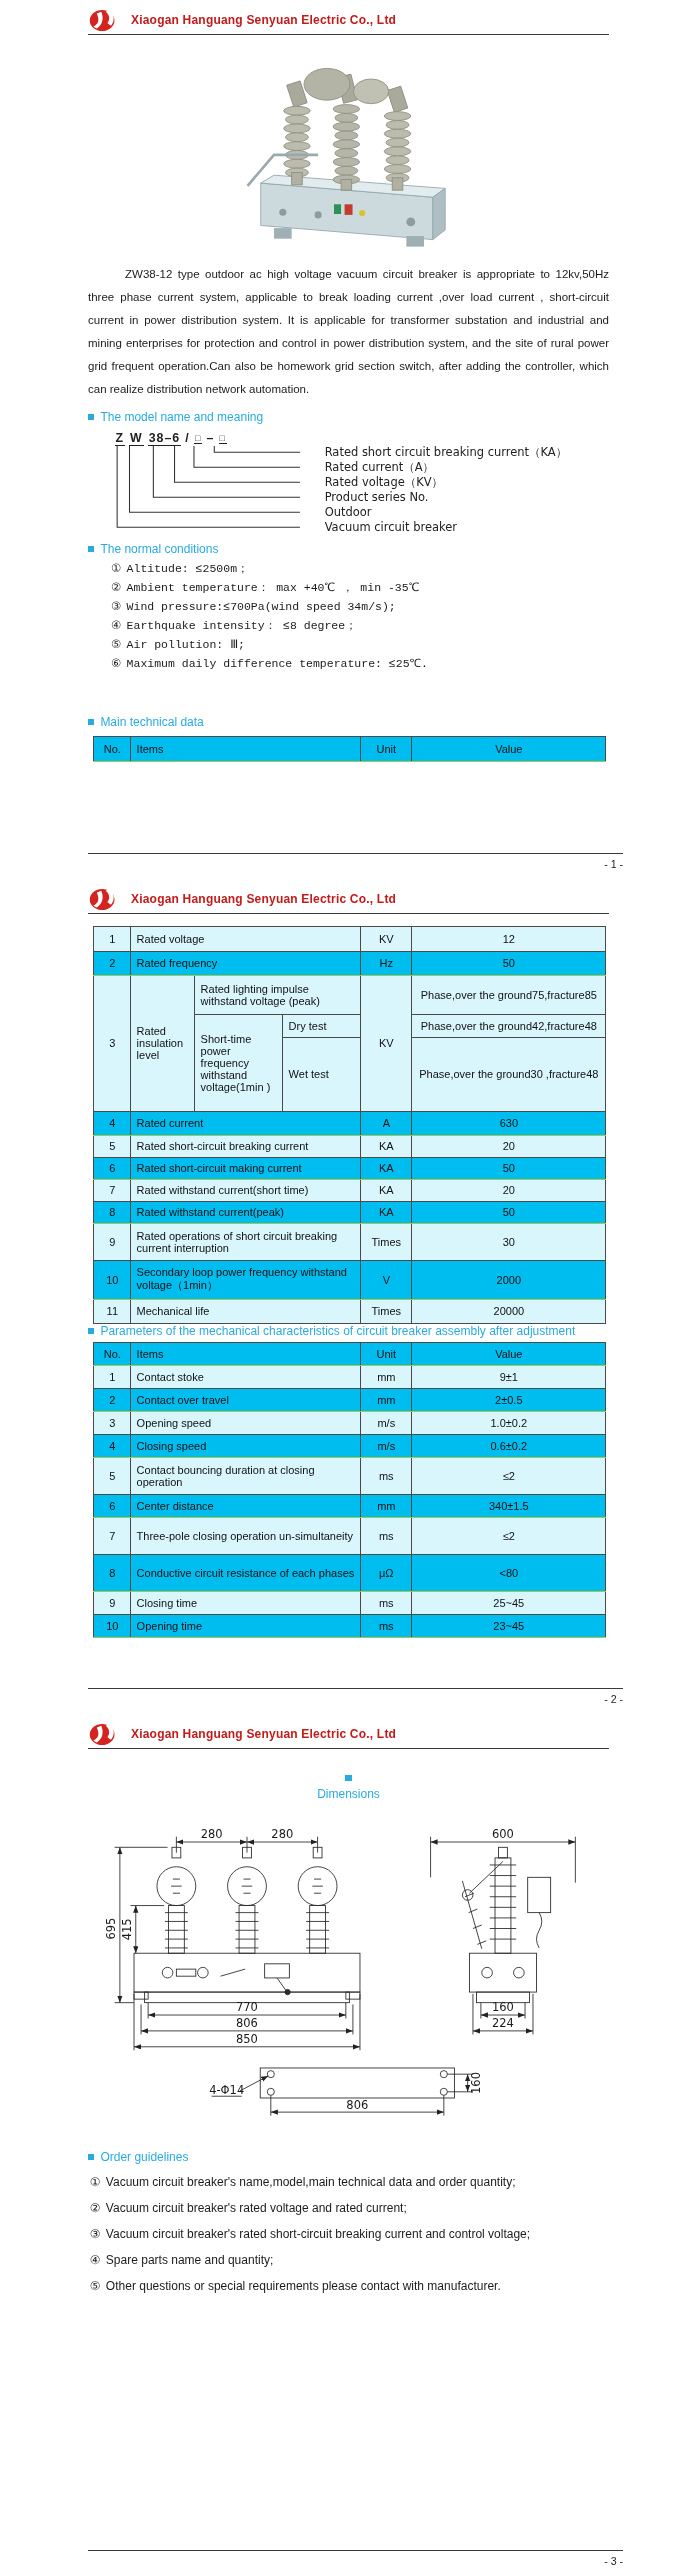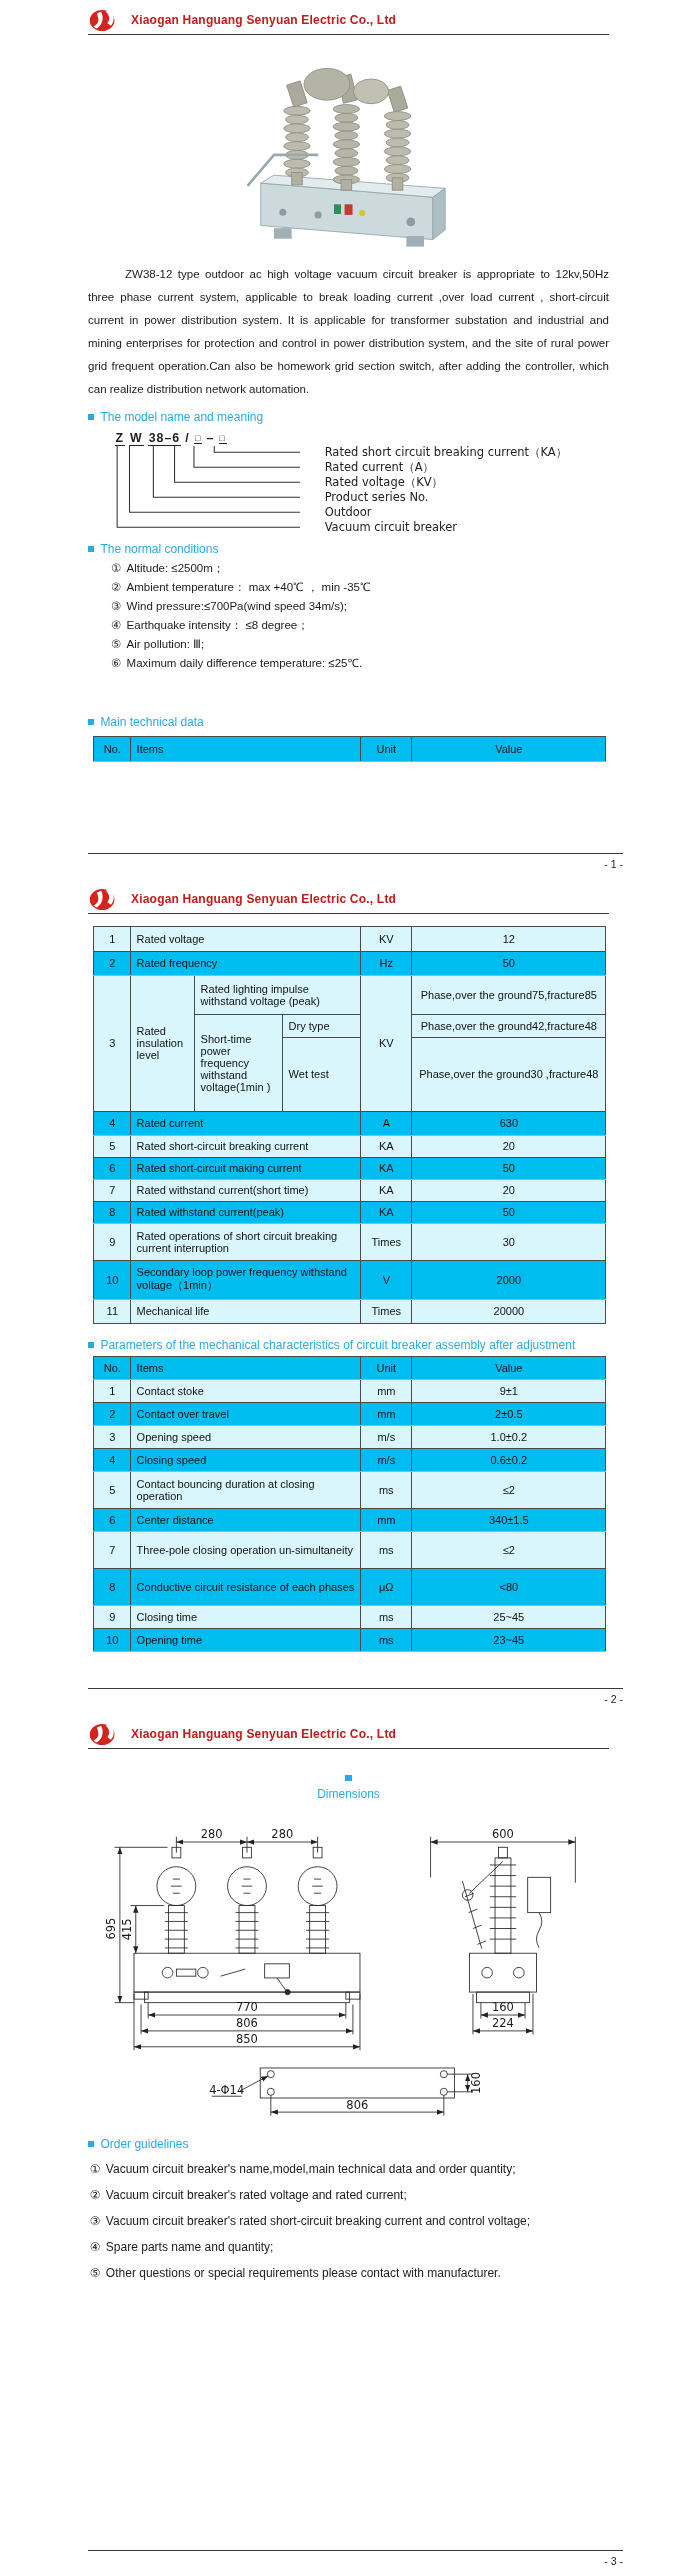--- a/index.html
+++ b/index.html
@@ -21,21 +21,21 @@
   .sec { display:flex; align-items:center; gap:6.2px; color:#29abe2; font-size:12px; }
   .sec .sq { width:6.2px; height:6.2px; background:#29abe2; flex:0 0 auto; }
   
   .para { font-size:11.5px; line-height:23px; text-align:justify; text-indent:37px; margin-top:1.8px; }
   
   .mcode { margin:7px 0 0 26.5px; font-size:12.4px; font-weight:bold; color:#222; letter-spacing:0.9px; }
   .mcode .u { border-bottom:1.3px solid #222; padding:0 0.9px; margin-right:4.4px; display:inline-block; }
   .mcode .plain { margin-right:4.4px; }
   .mcode .box { font-size:8.8px; vertical-align:0.9px; }
   
-  .clist { margin:3.5px 0 0 23px; font-size:11.5px; line-height:19px; }
+  .clist { margin:3.5px 0 0 23px; font-size:11.5px; line-height:19px;font-family:Liberation Mono, monospace; }
   .olist { margin:5.3px 0 0 1.8px; font-size:12px; line-height:26px; }
   .num { margin-right:5.3px; }
   
   table.t { border-collapse:collapse; table-layout:fixed; width:513px; margin-left:5.3px;
             font-size:11px; color:#111; }
   table.t td { border:0.9px solid #4a4a4a; padding:1.8px 5.3px; text-align:center; vertical-align:middle; overflow:hidden; }
   table.t td.l { text-align:left; }
   tr.pale td { background:#d9f6fd; }
   tr.brt td { background:#00bdf0; border-bottom-color:#a9c93c;text-align:center; }
   svg text { font-family:"DejaVu Sans", sans-serif; }
@@ -217,21 +217,21 @@
       </tr>
       <tr class="pale" style="height:39px">
         <td rowspan="3">3</td>
         <td class="l" rowspan="3">Rated insulation level</td>
         <td class="l" colspan="2">Rated lighting impulse withstand voltage (peak)</td>
         <td rowspan="3">KV</td>
         <td>Phase,over the ground75,fracture85</td>
       </tr>
       <tr class="pale" style="height:23px">
         <td class="l" rowspan="2">Short-time power frequency withstand voltage(1min )</td>
-        <td class="l">Dry type</td>
+        <td class="l">Dry test</td>
         <td>Phase,over the ground42,fracture48</td>
       </tr>
       <tr class="pale" style="height:74px">
         <td class="l">Wet test</td>
         <td>Phase,over the ground30 ,fracture48</td>
       </tr>
       <tr class="brt" style="height:24px">
         <td>4</td>
         <td class="l" colspan="3">Rated current</td>
         <td>A</td>
@@ -275,21 +275,21 @@
       </tr>
       <tr class="pale" style="height:24px">
         <td>11</td>
         <td class="l" colspan="3">Mechanical life</td>
         <td>Times</td>
         <td>20000</td>
       </tr>
     </tbody>
       </table>
 
-    <div class="sec" style="margin-top:14px;text-align:center;">
+    <div class="sec" style="text-align:center;">
       <span class="sq"></span>
       <span>Parameters of the mechanical characteristics of circuit breaker assembly after adjustment</span>
     </div>
     <table class="t" style="margin-top:4.4px;">
       <colgroup>
           <col style="width:37px">
           <col style="width:230px">
           <col style="width:51px">
           <col style="width:194px">
         </colgroup>
@@ -481,21 +481,21 @@
         <text x="180" y="244">806</text>
         <text x="180" y="262">850</text>
         <text x="470" y="226">160</text>
         <text x="470" y="244">224</text>
         <text x="157" y="319">4-Φ14</text>
         <text x="444" y="307" transform="rotate(-90 444 307)">160</text>
         <text x="305" y="336">806</text>
       </g>
     </svg>
 
-    <div class="sec" style="margin-top:9px;">
+    <div class="sec" style="margin-top:22px;">
       <span class="sq"></span>
       <span>Order guidelines</span>
     </div>
     <div class="olist">
       <div><span class="num">①</span><span>Vacuum circuit breaker's name,model,main technical data and order quantity;</span></div>
       <div><span class="num">②</span><span>Vacuum circuit breaker's rated voltage and rated current;</span></div>
       <div><span class="num">③</span><span>Vacuum circuit breaker's rated short-circuit breaking current and control voltage;</span></div>
       <div><span class="num">④</span><span>Spare parts name and quantity;</span></div>
       <div><span class="num">⑤</span><span>Other questions or special requirements please contact with manufacturer.</span></div>
     </div>

